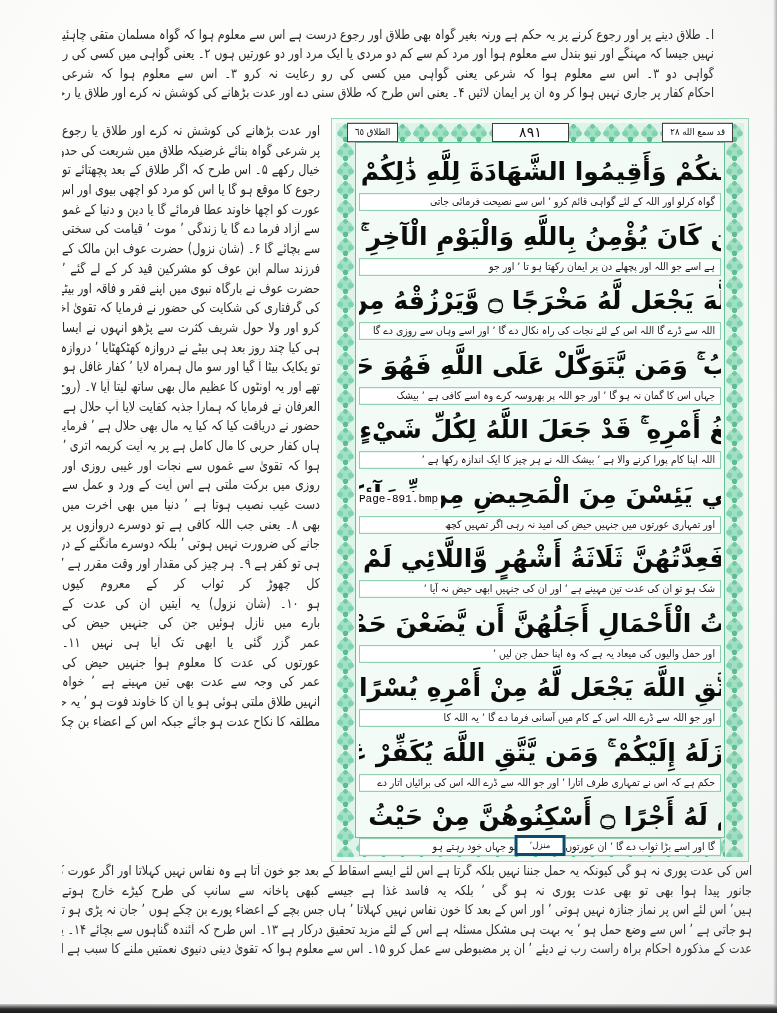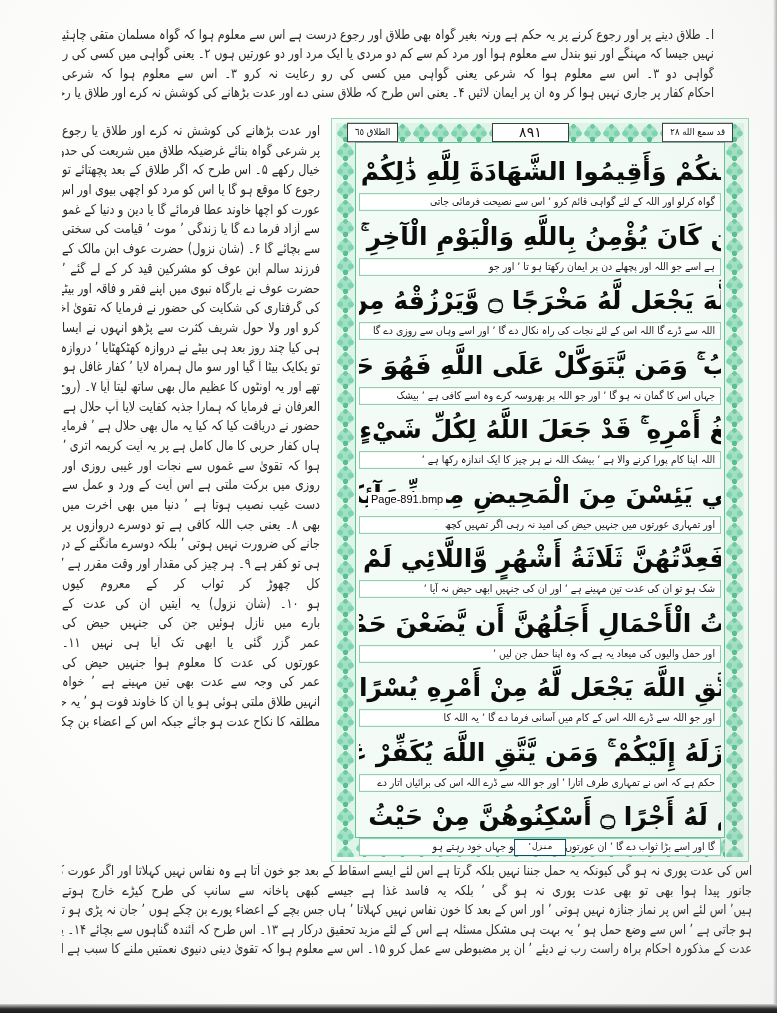--- a/index.html
+++ b/index.html
@@ -195,46 +195,45 @@
   }
   .tarjuma-line span { display: inline-block; }
 
   
   .manzil-box {
     position: absolute;
     left: 50%;
     transform: translateX(-50%);
     bottom: 5px;
     background: #ffffff;
-    border: 1px solid #0c4a6e;
+    border: 3px solid #0c4a6e;
     font-size: 8.6px;
     line-height: 1;
     padding: 2.5px 12px 3.5px;
     color: #111;
     direction: rtl;
     white-space: nowrap;
     z-index: 5;
-    font-family: Liberation Mono, monospace;
+    font-family: Liberation Serif, serif;
   }
 
   
   #file-label {
     position: absolute;
     left: 356px;
     top: 492px;
     background: #ffffff;
     color: #000000;
-    font-family: Liberation Sans, sans-serif;
+    font-family: Liberation Mono, monospace;
     font-size: 11px;
     line-height: 1.25;
     padding: 1px 3px 2px;
     white-space: nowrap;
     z-index: 40;
     letter-spacing: 0px;
-    margin-left: 12px;
   }
 </style>
 </head>
 <body>
 
 <div id="page">
 
   <div class="commentary" id="top-commentary">
     <span class="cline">ا۔ طلاق دینے پر اور رجوع کرنے پر یہ حکم ہے ورنہ بغیر گواہ بھی طلاق اور رجوع درست ہے اس سے معلوم ہوا کہ گواہ مسلمان متقی چاہئیں ٬ کافر و فاسق کی گواہی قبول</span>
     <span class="cline">نہیں جیسا کہ مہنگے اور نیو بندل سے معلوم ہوا اور مرد کم سے کم دو مردی یا ایک مرد اور دو عورتیں ہوں ۲۔ یعنی گواہی میں کسی کی رو رعایت نہ کرو ٬ محض رضائے الٰہی کے لئے</span>

